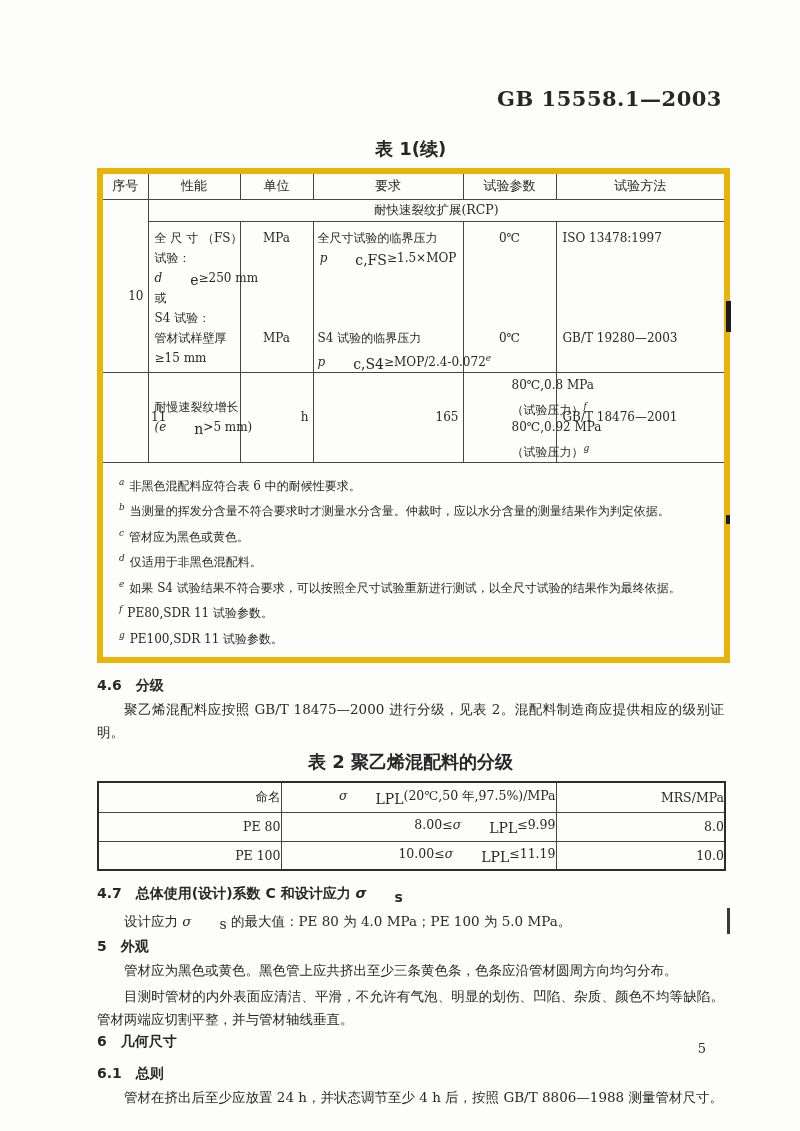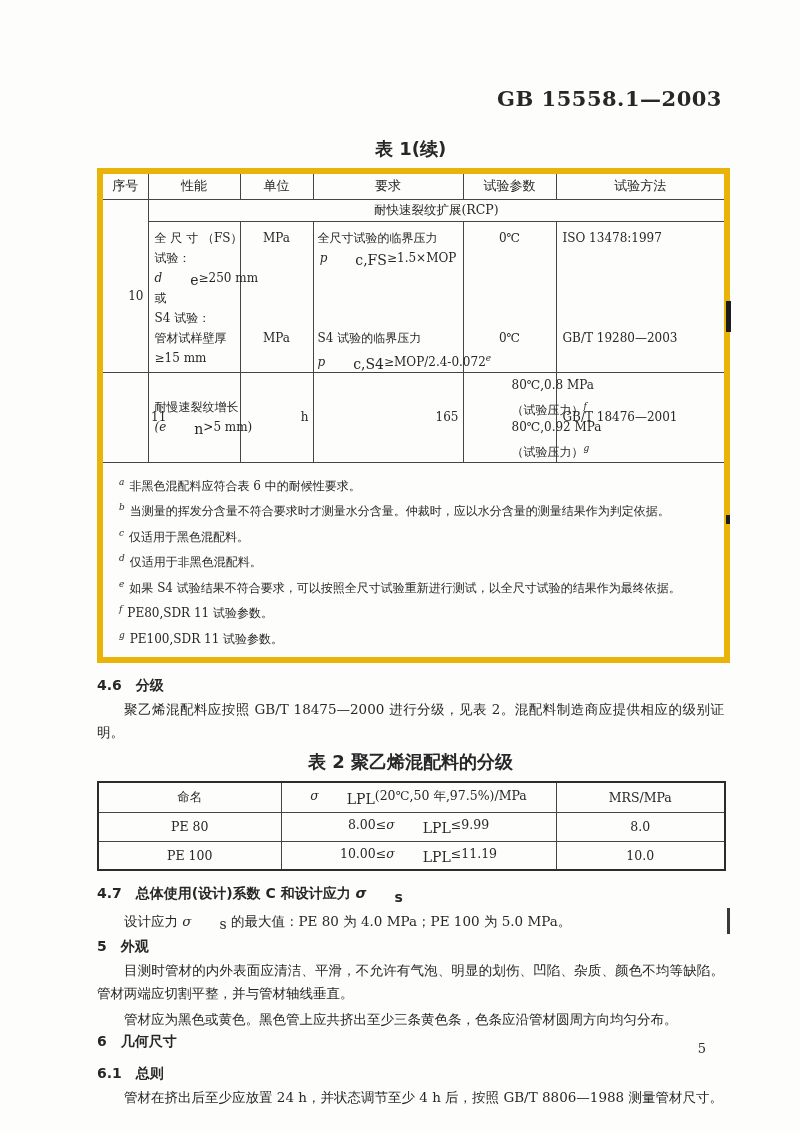--- a/index.html
+++ b/index.html
@@ -41,21 +41,21 @@
 
   .sym { font-style:italic; }
   sub.sb { font-size:14px;padding-left:28px; }
   sup.sp { font-size:9px; font-style:italic; }
 
   .footcell { padding:9px 14px 7px 16px !important; vertical-align:top !important; }
   .fn { line-height:21.5px; font-size:12px; white-space:nowrap; }
   .fn sup { font-size:9px; font-style:italic; margin-right:5px; }
 
   .t2 { font-size:12.5px; border:2px solid #2c2c2c; }
-  .t2 th, .t2 td { border:1px solid #454545; text-align:center; font-weight:normal; }
+  .t2 th, .t2 td { border:1px solid #454545; text-align:right; font-weight:normal; }
   .t2 th { height:30px; }
   .t2 td { height:29px; }
 
   .sec-h { font-family:"DejaVu Sans","Liberation Sans",sans-serif; font-weight:bold;
     font-size:14px; line-height:20px; }
   .sec-h .num { margin-right:14px;text-align:right; }
   .m12 { margin-top:12px; }
   .m14 { }
   .m8 { margin-top:8px; }
   .body-p { font-size:13.5px; line-height:23px; text-align:justify; margin-top:3px; }
@@ -146,21 +146,21 @@
         <div class="ln4">80℃,0.92 MPa</div>
         <div class="ln4"><span>（试验压力）</span><sup class="sp">g</sup></div>
       </td>
       <td class="methodcell">GB/T 18476—2001</td>
     </tr>
 
     <tr>
       <td colspan="6" class="footcell">
         <div class="fn"><sup>a</sup><span>非黑色混配料应符合表 6 中的耐候性要求。</span></div>
         <div class="fn"><sup>b</sup><span>当测量的挥发分含量不符合要求时才测量水分含量。仲裁时，应以水分含量的测量结果作为判定依据。</span></div>
-        <div class="fn"><sup>c</sup><span>仅适用于黑色混配料。</span></div>
+        <div class="fn"><sup>c</sup><span>管材应为黑色或黄色。</span></div>
         <div class="fn"><sup>d</sup><span>仅适用于非黑色混配料。</span></div>
         <div class="fn"><sup>e</sup><span>如果 S4 试验结果不符合要求，可以按照全尺寸试验重新进行测试，以全尺寸试验的结果作为最终依据。</span></div>
         <div class="fn"><sup>f</sup><span>PE80,SDR 11 试验参数。</span></div>
         <div class="fn"><sup>g</sup><span>PE100,SDR 11 试验参数。</span></div>
       </td>
     </tr>
   </tbody>
     </table>
 
   <div class="sec-h m12">
@@ -196,22 +196,22 @@
     </table>
 
   <div class="sec-h m12">
     <span class="num">4.7</span><span>总体使用(设计)系数 C 和设计应力 </span><span class="sym">σ</span><sub class="sb">s</sub>
   </div>
   <div class="body-p ind"><span>设计应力 </span><span class="sym">σ</span><sub class="sb">s</sub><span> 的最大值：PE 80 为 4.0 MPa；PE 100 为 5.0 MPa。</span></div>
 
   <div class="sec-h m14">
     <span class="num">5</span><span>外观</span>
   </div>
+  <div class="body-p ind m8">管材应为黑色或黄色。黑色管上应共挤出至少三条黄色条，色条应沿管材圆周方向均匀分布。</div>
   <div class="body-p ind">目测时管材的内外表面应清洁、平滑，不允许有气泡、明显的划伤、凹陷、杂质、颜色不均等缺陷。管材两端应切割平整，并与管材轴线垂直。</div>
-  <div class="body-p ind m8">管材应为黑色或黄色。黑色管上应共挤出至少三条黄色条，色条应沿管材圆周方向均匀分布。</div>
 
   <div class="sec-h m14">
     <span class="num">6</span><span>几何尺寸</span>
   </div>
 
   <div class="sec-h m12">
     <span class="num">6.1</span><span>总则</span>
   </div>
   <div class="body-p ind">管材在挤出后至少应放置 24 h，并状态调节至少 4 h 后，按照 GB/T 8806—1988 测量管材尺寸。</div>
 

